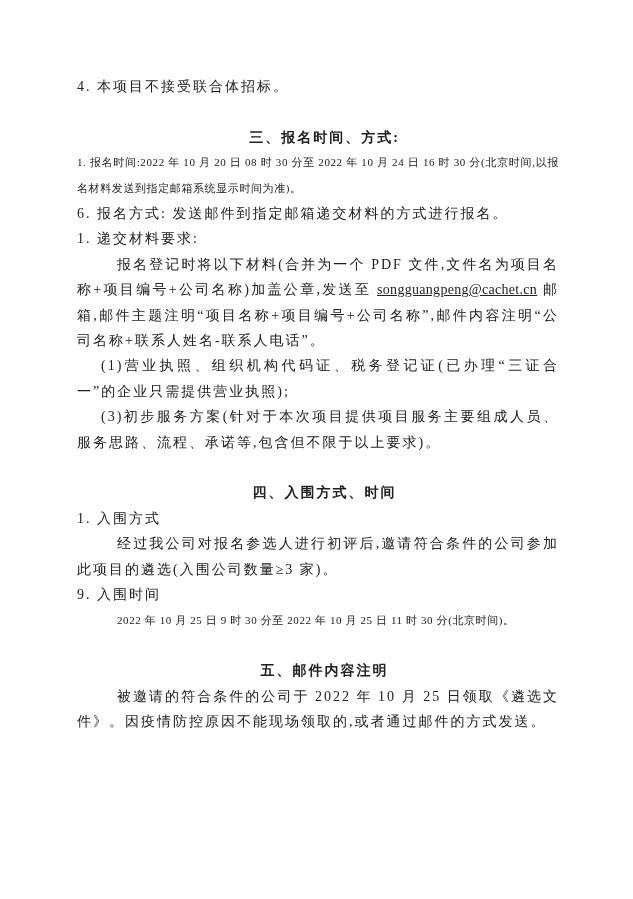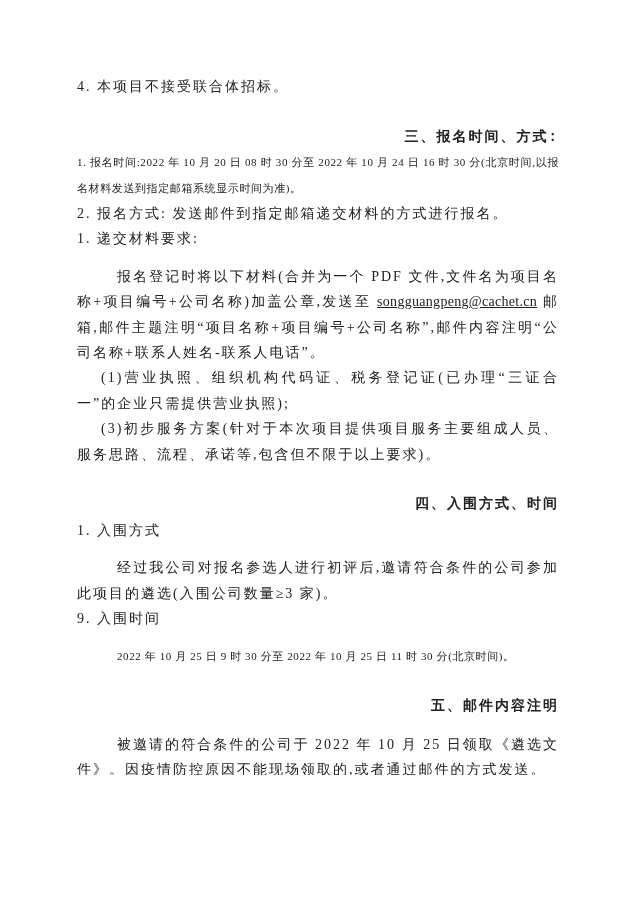--- a/index.html
+++ b/index.html
@@ -25,24 +25,23 @@
     margin: 0;
     font-size: 14px;
     letter-spacing: 2px;
     line-height: 25.4px;
     text-align: justify;
   }
   .h {
     font-weight: bold;
     padding-left: 13px;
     margin-top: 25.4px;
-    text-align: right;
-    font-family: Liberation Mono, monospace;
+    text-align: center;
   }
-  .ind2 { text-indent: 40px; margin-top: 12px; }
+  .ind2 { text-indent: 40px; }
   .ind1 { text-indent: 24px; font-family: Liberation Serif, serif; }
   .dates {
     font-size: 11px;
     letter-spacing: 0.6px;
   }
   .email {
     text-decoration: underline;
     letter-spacing: 0.3px;
   }
 </style>
@@ -50,21 +49,21 @@
 <body>
 
 <div class="doc-page">
 
   <p class="p">4. 本项目不接受联合体招标。</p>
 
   <p class="p h">三、报名时间、方式:</p>
 
   <p class="p dates">1. 报名时间:2022 年 10 月 20 日 08 时 30 分至 2022 年 10 月 24 日 16 时 30 分(北京时间,以报名材料发送到指定邮箱系统显示时间为准)。</p>
 
-  <p class="p">2. 报名方式: 发送邮件到指定邮箱递交材料的方式进行报名。</p>
+  <p class="p">6. 报名方式: 发送邮件到指定邮箱递交材料的方式进行报名。</p>
 
   <p class="p">1. 递交材料要求:</p>
 
   <p class="p ind2">
     <span>报名登记时将以下材料(合并为一个 PDF 文件,文件名为项目名称+项目编号+公司名称)加盖公章,发送至 </span><span class="email">songguangpeng@cachet.cn</span><span> 邮箱,邮件主题注明“项目名称+项目编号+公司名称”,邮件内容注明“公司名称+联系人姓名-联系人电话”。</span>
   </p>
 
   <p class="p ind1">(1)营业执照、组织机构代码证、税务登记证(已办理“三证合一”的企业只需提供营业执照);</p>
 
 

